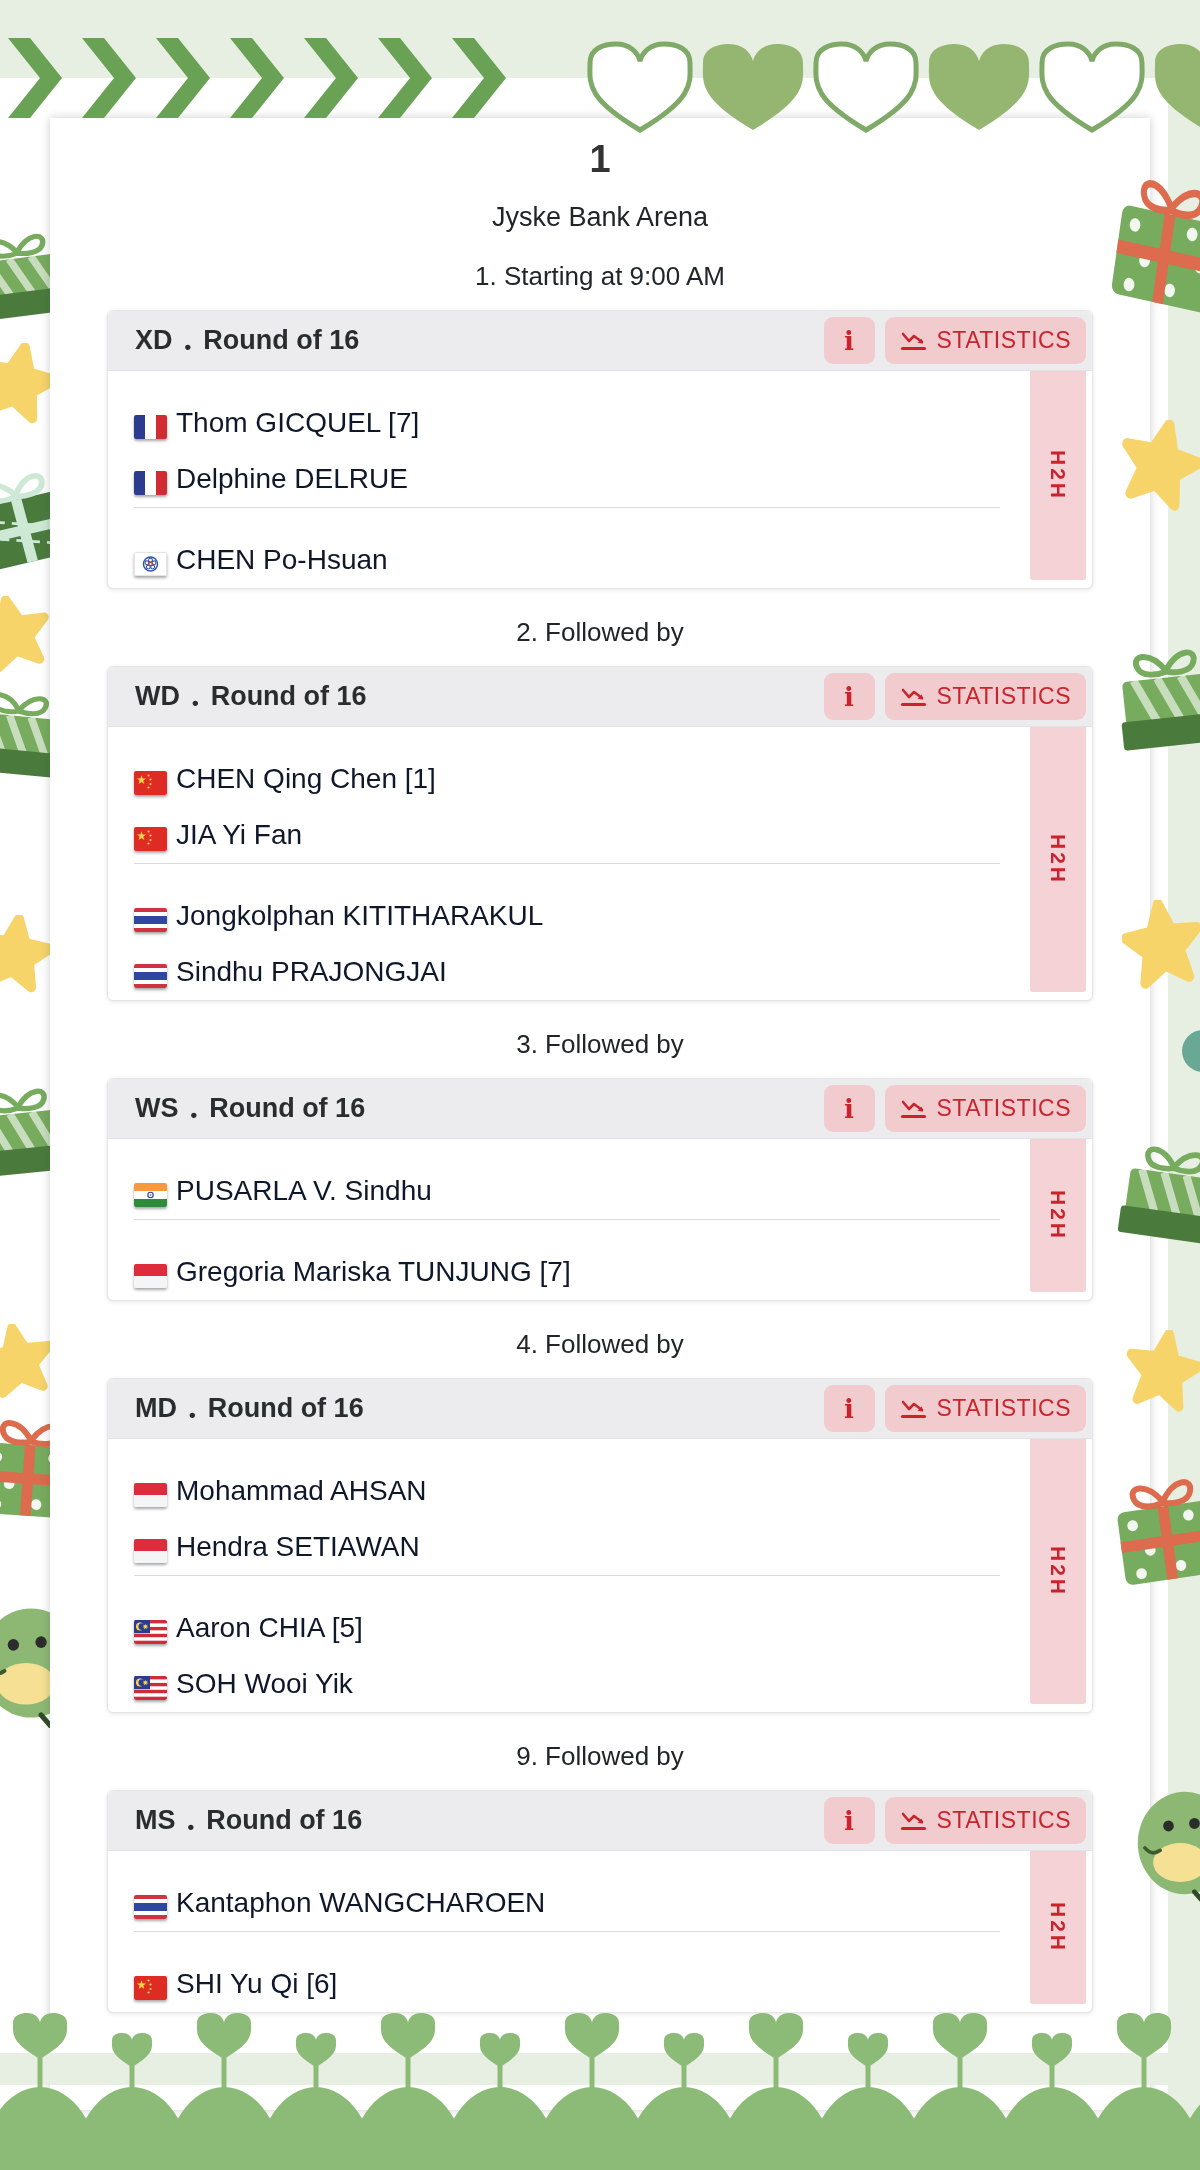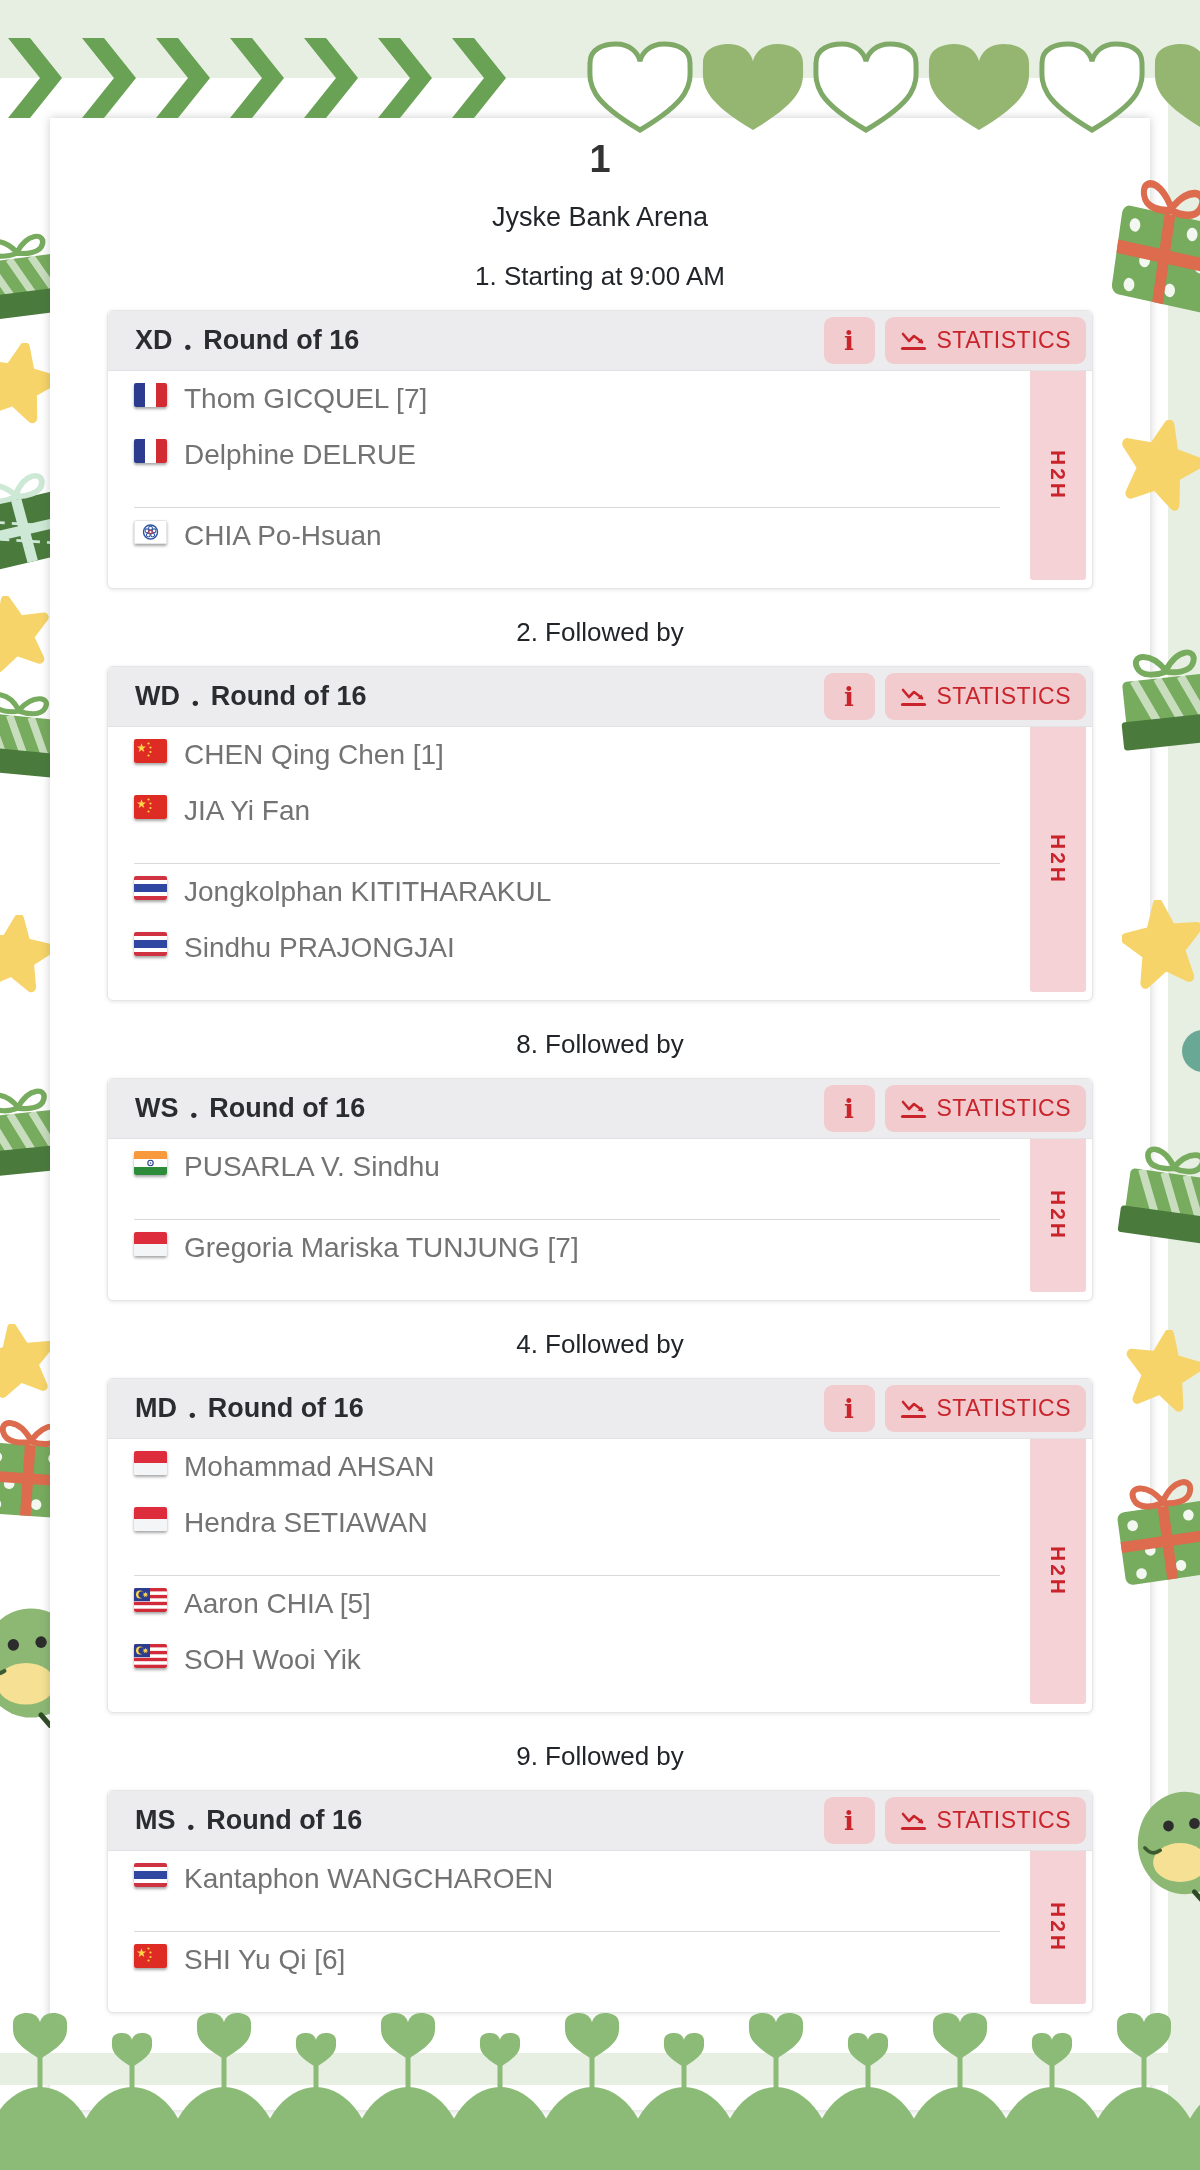--- a/index.html
+++ b/index.html
@@ -30,21 +30,21 @@
     display:flex;align-items:center;justify-content:space-between;padding:0 6px 0 27px;box-sizing:border-box;
   }
   .event-round{display:flex;align-items:flex-end;font-size:27px;font-weight:600;color:#2a2c2f;}
   .sep-dot{font-size:19px;margin:0 12px;line-height:1;}
   .actions{display:flex;align-items:center;gap:10px;}
   .btn{border:none;cursor:pointer;background:var(--pink_chip);color:var(--red_accent);border-radius:9px;height:47px;}
   .chip-info{min-width:51px;font-family:"DejaVu Serif",serif;font-weight:700;font-size:26px;}
   .chip-stats{display:inline-flex;align-items:center;gap:10px;padding:16px 15px;font-family:"Liberation Sans",sans-serif;font-size:23px;letter-spacing:.5px;}
   .stats-icon{display:inline-flex;}
   .card-body{position:relative;padding:12px 0;}
-  .player{display:flex;align-items:flex-start;gap:17px;height:56px;padding:0 26px;font-size:28px;color:#737373;cursor:pointer;}
+  .player{display:flex;align-items:flex-end;gap:9px;height:56px;padding:0 26px;font-size:28px;color:#0f172a;cursor:pointer;}
   .player-name{white-space:nowrap;}
   .flag{flex:0 0 auto;display:inline-flex;box-shadow:0 2px 3px rgba(0,0,0,.35);border-radius:2px;overflow:hidden;background:#fff;}
   .flag svg{display:block;}
   .team-divider{height:1px;background:#d8dadc;margin:12px 92px 12px 26px;}
   .h2h-strip{
     position:absolute;top:0;right:6px;bottom:8px;width:56px;background:var(--pink_strip);
     display:flex;align-items:center;justify-content:center;cursor:pointer;border-radius:0 0 3px 3px;
   }
   .h2h-text{writing-mode:vertical-rl;font-size:21px;font-weight:700;color:var(--red_accent);letter-spacing:3px;}
 </style>
@@ -135,21 +135,21 @@
                         <rect width="33" height="24" fill="#fff" stroke="#c9cbcd" stroke-width="1"></rect>
         <circle cx="16.5" cy="12" r="7" fill="#fff" stroke="#2b55a7" stroke-width="1.4"></circle>
                         <circle cx="16.5" cy="8.2" r="1.9" fill="#fff" stroke="#2b55a7" stroke-width="1.1"></circle>
                         <circle cx="20.1" cy="10.8" r="1.9" fill="#fff" stroke="#2b55a7" stroke-width="1.1"></circle>
                         <circle cx="18.7" cy="15.1" r="1.9" fill="#fff" stroke="#2b55a7" stroke-width="1.1"></circle>
                         <circle cx="14.3" cy="15.1" r="1.9" fill="#fff" stroke="#2b55a7" stroke-width="1.1"></circle>
                         <circle cx="12.9" cy="10.8" r="1.9" fill="#fff" stroke="#2b55a7" stroke-width="1.1"></circle>
         <circle cx="16.5" cy="12" r="1.7" fill="#fff" stroke="#c2333b" stroke-width="1.2"></circle>
                       </svg>
                     </span>
-                    <span class="player-name">CHIA Po-Hsuan</span>
+                    <span class="player-name">CHEN Po-Hsuan</span>
                   </div>
                 </div>
               </div>
         <div class="h2h-strip">
           <span class="h2h-text">H2H</span>
         </div>
       </div>
     </article>
   </section>
 
@@ -235,21 +235,21 @@
                 </div>
               </div>
         <div class="h2h-strip">
           <span class="h2h-text">H2H</span>
         </div>
       </div>
     </article>
   </section>
 
   <section class="match">
-    <h3 class="schedule">8. Followed by</h3>
+    <h3 class="schedule">3. Followed by</h3>
     <article class="card">
       <header class="card-header">
         <div class="event-round">
           <span class="event-code">WS</span>
           <span class="sep-dot">•</span>
           <span class="round-name">Round of 16</span>
         </div>
         <div class="actions">
           <button class="btn chip-info">
             <span class="i-glyph">i</span>

